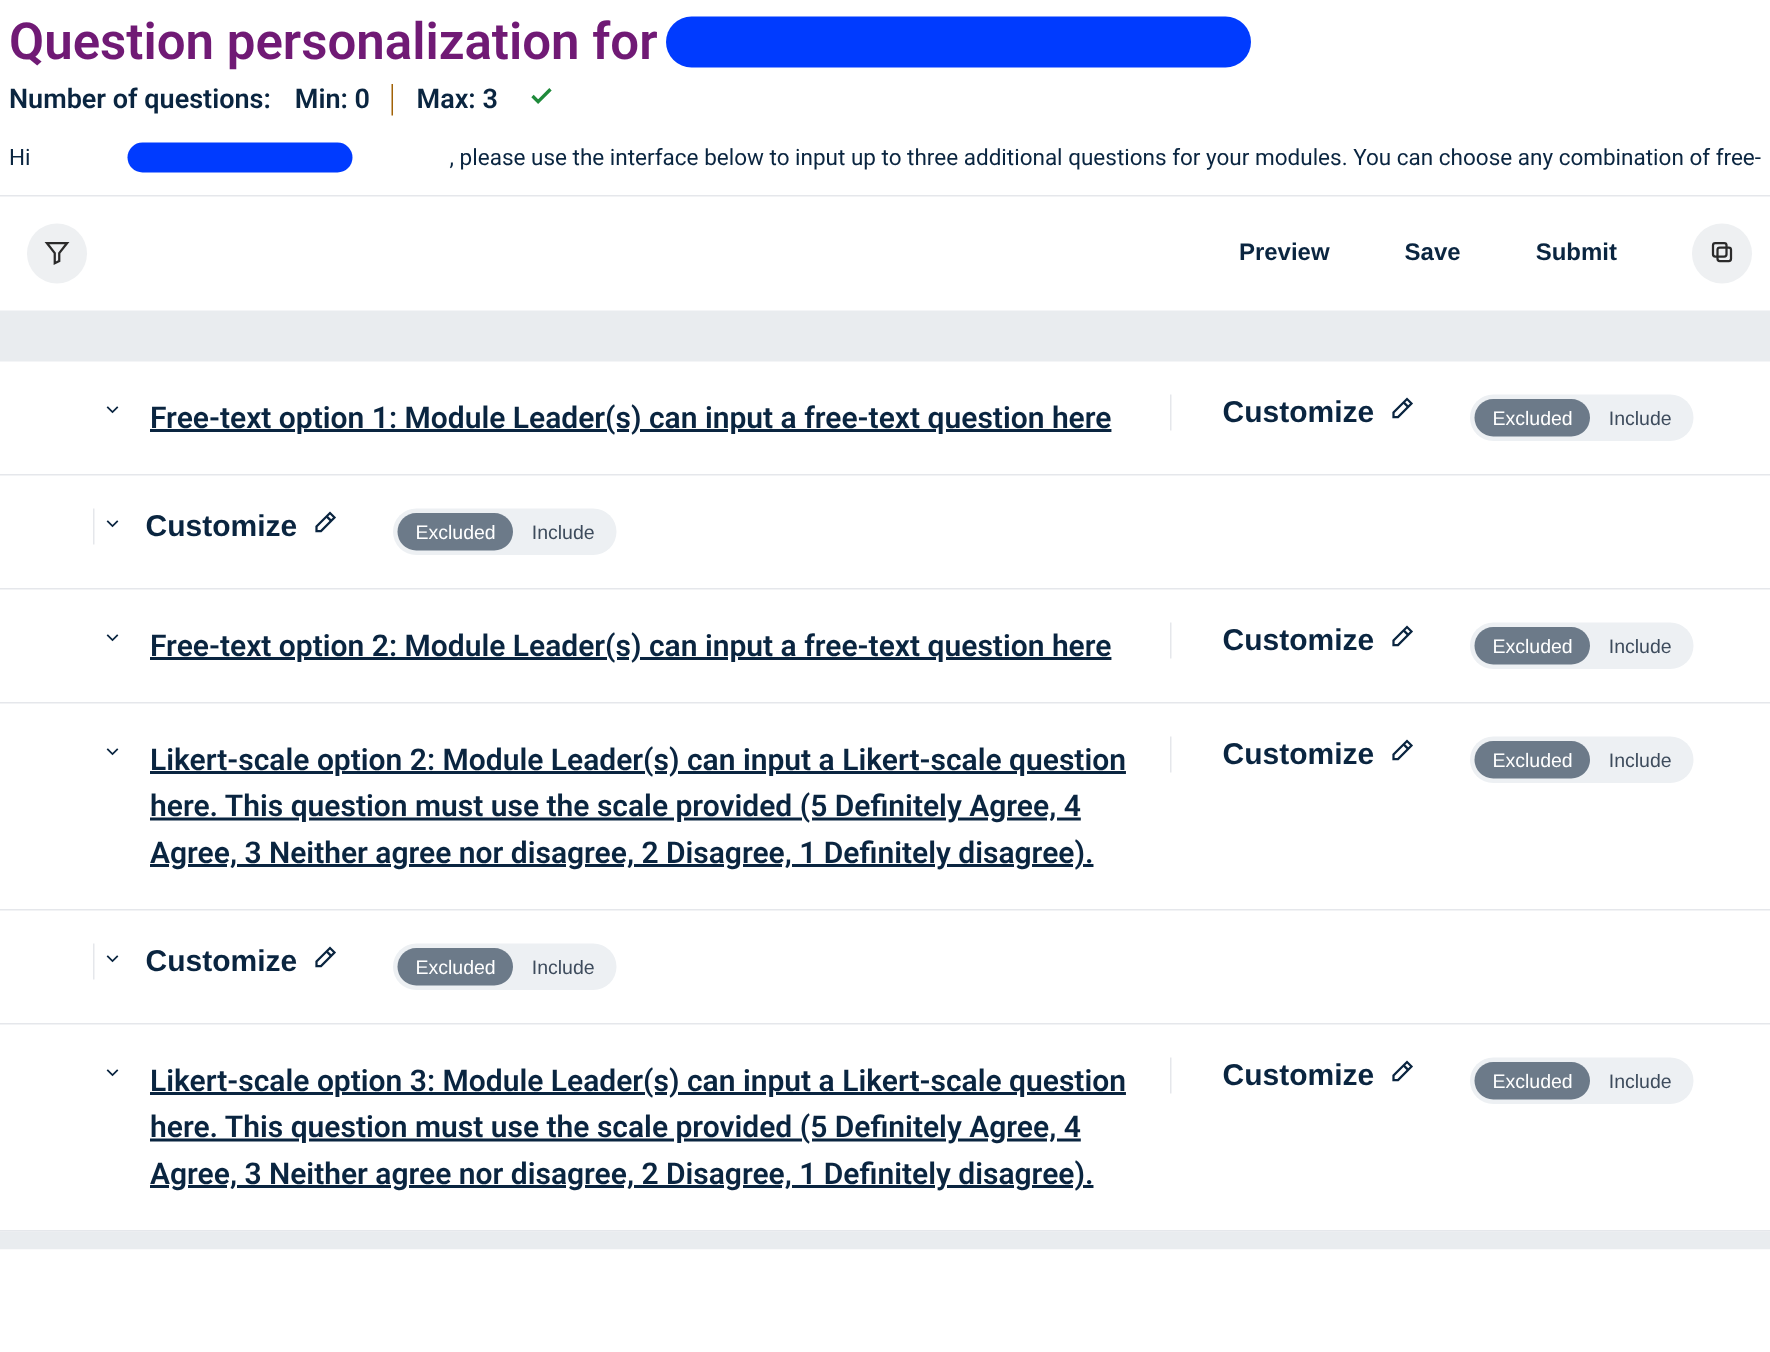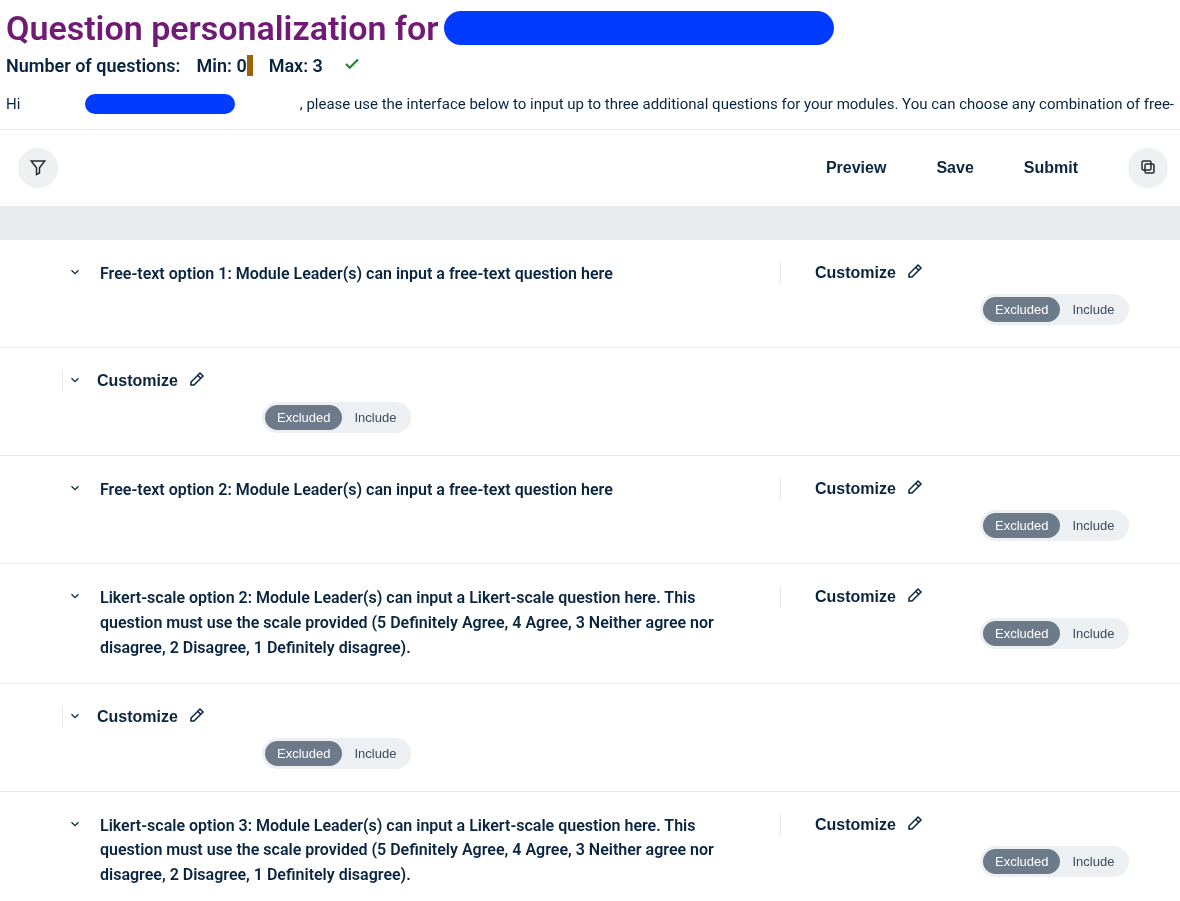--- a/index.html
+++ b/index.html
@@ -13,21 +13,21 @@
 .page-title-row { display: flex; align-items: center; gap: 6px; }
 .page-title {
   color: #701a75; font-size: 34px; font-weight: 600; line-height: 1.2;
 }
 .redact-blob {
   width: 390px; height: 34px; background: #003bff; border-radius: 17px;
 }
 .meta-row { display: flex; align-items: center; gap: 16px; color: #0a2540;
   font-size: 18px; font-weight: 600; padding: 6px 0 0 0;
 }
-.meta-row .min-wrap { border-right: 6px solid #a16207; padding-right: 0; }
+.meta-row .min-wrap { border-right: 1px solid #a16207; padding-right: 14px; }
 .meta-row .max-wrap { padding-right: 4px; }
 .check-icon svg { width: 18px; height: 18px; }
 .intro {
   font-size: 15px; color: #0a2540; line-height: 1.5; padding: 16px 6px 14px 6px;
 }
 .intro-row1 { display: flex; align-items: center; flex-wrap: nowrap; justify-content: space-between; }
 .redact-pill {
   display: inline-block; width: 150px; height: 20px; background: #003bff;
   border-radius: 10px; vertical-align: middle;
 }
@@ -55,32 +55,32 @@
   position: absolute; left: 66px; top: 24px; cursor: pointer;
 }
 
 .row { padding-left: 62px; }
 .row .chevron { left: 68px; }
 .row .desc { margin-left: 38px; }
 
 .chevron { display:flex; align-items:center; }
 .chevron svg { width: 14px; height: 14px; }
 .desc {
-  flex: 1 1 auto; font-size: 16px; font-weight: 600; color: #0a2540;
-  line-height: 1.55; max-width: 660px;
+  flex: 1 1 auto; font-size: 20px; font-weight: 600; color: #0a2540;
+  line-height: 1.55; max-width: 660px; text-decoration: underline;
 }
 .customize-col {
   border-left: 1px solid #e5e7eb; padding-left: 34px; min-width: 170px;
 }
 .customize-btn {
-  display: flex; align-items: center; gap: 10px; font-size: 16px; font-weight: 700;
+  display: flex; align-items: center; gap: 10px; font-size: 20px; font-weight: 700;
   color: #0a2540; background: none; border: none; cursor: pointer;
 }
 .customize-btn svg { width: 18px; height: 18px; }
-.toggle-col { min-width: 160px; padding-left: 10px; margin-top: 32px; }
+.toggle-col { min-width: 160px; padding-left: 10px; }
 .toggle-group {
   display: inline-flex; align-items: center; background: #edf0f3;
   border-radius: 18px; padding: 3px;
 }
 .seg {
   border: none; cursor: pointer; font-size: 13px; padding: 5px 12px;
   border-radius: 14px; font-weight: 500; background: transparent;
 }
 .seg.active { background: #6c7a89; color: #fff; }
 .seg.inactive { color: #3d4b5c; }

